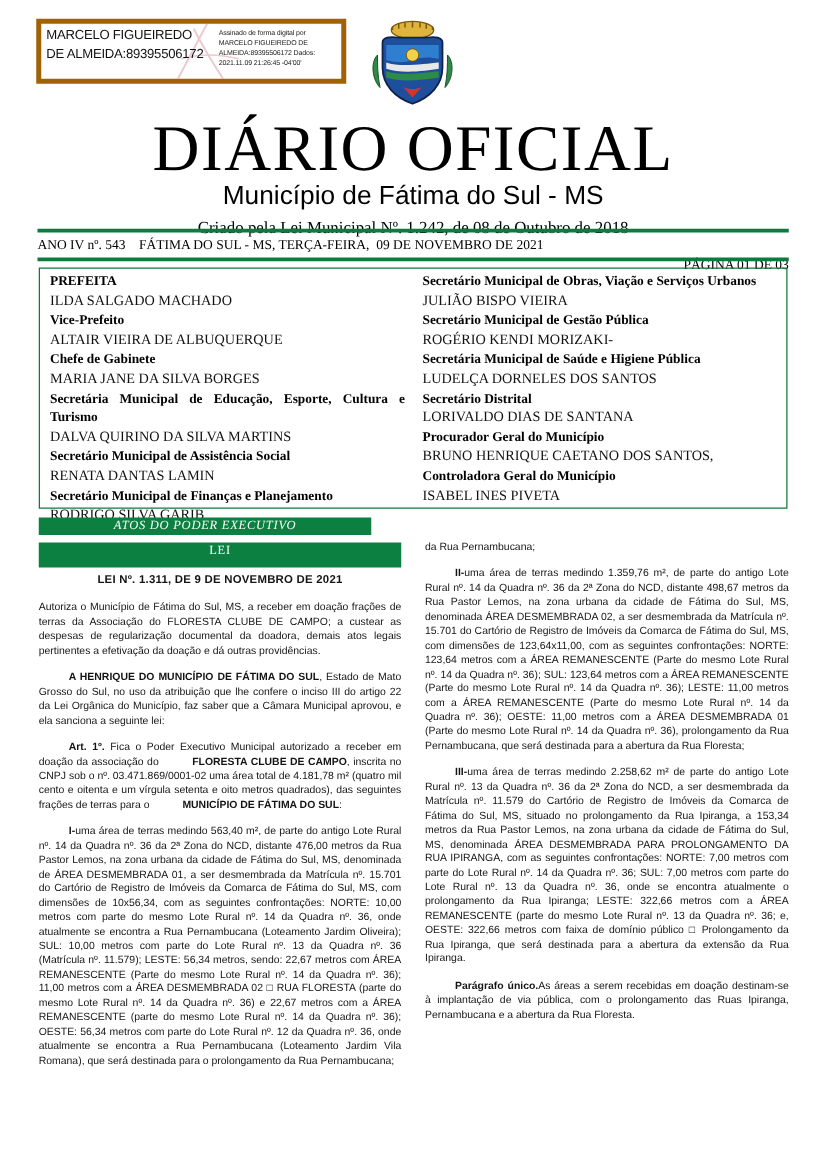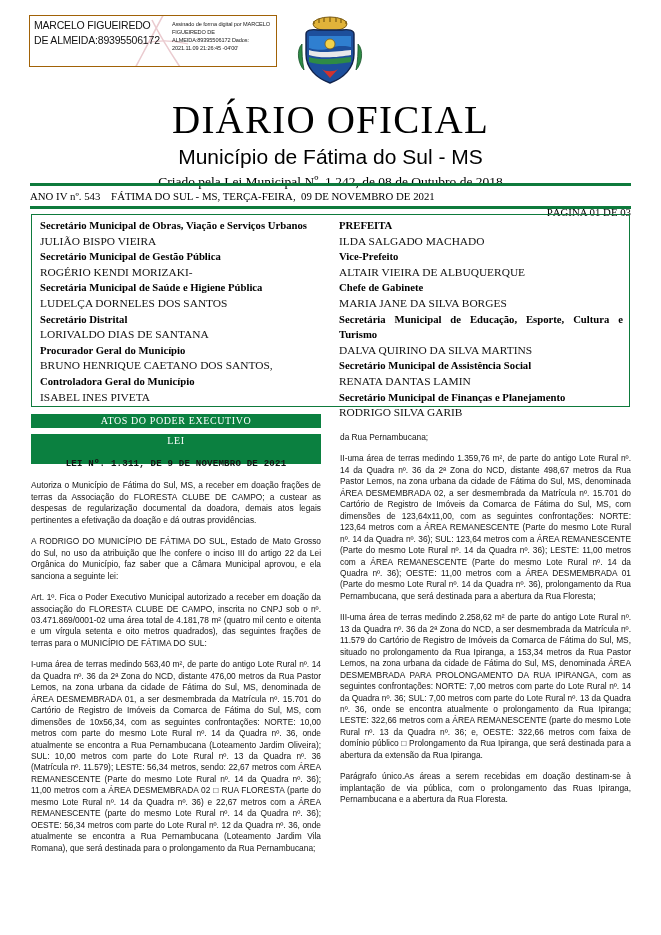--- a/index.html
+++ b/index.html
@@ -23,21 +23,21 @@
     padding: 0;
   }
 
   
   .sig-box {
     position: absolute;
     left: 29px;
     top: 15px;
     width: 248px;
     height: 52px;
-    border: 1px solid #a16207;
+    border: 4px solid #a16207;
     box-sizing: border-box;
     display: flex;
     align-items: stretch;
     background: #fff;
     overflow: hidden;
   }
   .sig-name {
     width: 138px;
     padding: 2px 2px 2px 4px;
     box-sizing: border-box;
@@ -83,21 +83,21 @@
   
   .masthead {
     position: absolute;
     left: 0;
     top: 92px;
     width: 661px;
     text-align: center;
   }
   .title-main {
     font-family: "Liberation Serif", serif;
-    font-size: 39px;
+    font-size: 52px;
     line-height: 55px;
     letter-spacing: 1.2px;
     font-weight: normal;
     color: #000;
   }
   .title-sub {
     font-family: Liberation Sans, sans-serif;
     font-size: 21px;
     line-height: 26px;
     color: #000;
@@ -174,30 +174,31 @@
     position: absolute;
     background: #0b8040;
     color: #ffffff;
     font-family: "Liberation Serif", serif;
     text-align: center;
     letter-spacing: .6px;
   }
   #banner-atos {
     left: 31px;
     top: 414px;
-    width: 290px;
+    width: 266px;
     height: 14px;
     line-height: 14px;
     font-size: 10px;
+    font-style: italic;
   }
   #banner-lei {
     left: 31px;
     top: 434px;
     width: 290px;
-    height: 30px;
+    height: 20px;
     line-height: 14px;
     font-size: 10px;
   }
 
   
   .col {
     position: absolute;
     font-family: "Liberation Sans", sans-serif;
     font-size: 8.35px;
     line-height: 11.45px;
@@ -208,33 +209,33 @@
     left: 31px;
     top: 458px;
     width: 290px;
   }
   #col-right {
     left: 340px;
     top: 432px;
     width: 291px;
   }
   .lei-title {
-    font-family: Liberation Mono, monospace;
+    font-family: Liberation Sans, sans-serif;
     font-weight: bold;
     font-size: 9.1px;
     text-align: center;
     letter-spacing: .2px;
     margin-bottom: 11px;
   }
   .para {
     margin: 0 0 10px 0;
     text-align: justify;
     hyphens: none;
   }
-  b { font-weight: normal; }
+  b { font-weight: bold; margin-left: 24px; }
 </style>
 </head>
 <body>
 
 <div class="page">
 
   <div class="sig-box">
     <svg class="sig-swoosh" viewBox="0 0 70 62">
       <path d="M40 0 C30 18, 20 38, 8 60" stroke="#d9a0a8" stroke-width="1.6" fill="none"></path>
       <path d="M26 10 C34 26, 44 42, 56 60" stroke="#d9a0a8" stroke-width="1.6" fill="none"></path>
@@ -268,57 +269,57 @@
 
   <div class="rule-green" id="rule-top"></div>
   <div class="issue-line">
     <span class="issue-left">ANO IV nº. 543    FÁTIMA DO SUL - MS, TERÇA-FEIRA,  09 DE NOVEMBRO DE 2021</span>
     <span class="issue-spacer"></span>
     <span class="issue-right">PÁGINA 01 DE 03</span>
   </div>
   <div class="rule-green" id="rule-bottom"></div>
 
   <div class="officials">
+    <div class="off-col left">
+      <div class="off-role">PREFEITA</div>
+      <div class="off-name">ILDA SALGADO MACHADO</div>
+      <div class="off-role">Vice-Prefeito</div>
+      <div class="off-name">ALTAIR VIEIRA DE ALBUQUERQUE</div>
+      <div class="off-role">Chefe de Gabinete</div>
+      <div class="off-name">MARIA JANE DA SILVA BORGES</div>
+      <div class="off-role">Secretária Municipal de Educação, Esporte, Cultura e Turismo</div>
+      <div class="off-name">DALVA QUIRINO DA SILVA MARTINS</div>
+      <div class="off-role">Secretário Municipal de Assistência Social</div>
+      <div class="off-name">RENATA DANTAS LAMIN</div>
+      <div class="off-role">Secretário Municipal de Finanças e Planejamento</div>
+      <div class="off-name">RODRIGO SILVA GARIB</div>
+    </div>
     <div class="off-col right">
       <div class="off-role">Secretário Municipal de Obras, Viação e Serviços Urbanos</div>
       <div class="off-name">JULIÃO BISPO VIEIRA</div>
       <div class="off-role">Secretário Municipal de Gestão Pública</div>
       <div class="off-name">ROGÉRIO KENDI MORIZAKI-</div>
       <div class="off-role">Secretária Municipal de Saúde e Higiene Pública</div>
       <div class="off-name">LUDELÇA DORNELES DOS SANTOS</div>
       <div class="off-role">Secretário Distrital</div>
       <div class="off-name">LORIVALDO DIAS DE SANTANA</div>
       <div class="off-role">Procurador Geral do Município</div>
       <div class="off-name">BRUNO HENRIQUE CAETANO DOS SANTOS,</div>
       <div class="off-role">Controladora Geral do Município</div>
       <div class="off-name">ISABEL INES PIVETA</div>
     </div>
-    <div class="off-col left">
-      <div class="off-role">PREFEITA</div>
-      <div class="off-name">ILDA SALGADO MACHADO</div>
-      <div class="off-role">Vice-Prefeito</div>
-      <div class="off-name">ALTAIR VIEIRA DE ALBUQUERQUE</div>
-      <div class="off-role">Chefe de Gabinete</div>
-      <div class="off-name">MARIA JANE DA SILVA BORGES</div>
-      <div class="off-role">Secretária Municipal de Educação, Esporte, Cultura e Turismo</div>
-      <div class="off-name">DALVA QUIRINO DA SILVA MARTINS</div>
-      <div class="off-role">Secretário Municipal de Assistência Social</div>
-      <div class="off-name">RENATA DANTAS LAMIN</div>
-      <div class="off-role">Secretário Municipal de Finanças e Planejamento</div>
-      <div class="off-name">RODRIGO SILVA GARIB</div>
-    </div>
   </div>
 
   <div class="banner" id="banner-atos">ATOS DO PODER EXECUTIVO</div>
   <div class="banner" id="banner-lei">LEI</div>
 
   <div class="col" id="col-left">
     <div class="lei-title">LEI Nº. 1.311, DE 9 DE NOVEMBRO DE 2021</div>
     <p class="para">Autoriza o Município de Fátima do Sul, MS, a receber em doação frações de terras da Associação do FLORESTA CLUBE DE CAMPO; a custear as despesas de regularização documental da doadora, demais atos legais pertinentes a efetivação da doação e dá outras providências.</p>
-    <p class="para"><b>A RODRIGO DO MUNICÍPIO DE FÁTIMA DO SUL</b><span>, Estado de Mato Grosso do Sul, no uso da atribuição que lhe confere o inciso III do artigo 22 da Lei Orgânica do Município, faz saber que a Câmara Municipal aprovou, e ela sanciona a seguinte lei:</span></p>
+    <p class="para"><b>A HENRIQUE DO MUNICÍPIO DE FÁTIMA DO SUL</b><span>, Estado de Mato Grosso do Sul, no uso da atribuição que lhe confere o inciso III do artigo 22 da Lei Orgânica do Município, faz saber que a Câmara Municipal aprovou, e ela sanciona a seguinte lei:</span></p>
     <p class="para"><b>Art. 1º.</b><span> Fica o Poder Executivo Municipal autorizado a receber em doação da associação do </span><b>FLORESTA CLUBE DE CAMPO</b><span>, inscrita no CNPJ sob o nº. 03.471.869/0001-02 uma área total de 4.181,78 m² (quatro mil cento e oitenta e um vírgula setenta e oito metros quadrados), das seguintes frações de terras para o </span><b>MUNICÍPIO DE FÁTIMA DO SUL</b><span>:</span></p>
     <p class="para"><b>I-</b><span>uma área de terras medindo 563,40 m², de parte do antigo Lote Rural nº. 14 da Quadra nº. 36 da 2ª Zona do NCD, distante 476,00 metros da Rua Pastor Lemos, na zona urbana da cidade de Fátima do Sul, MS, denominada de ÁREA DESMEMBRADA 01, a ser desmembrada da Matrícula nº. 15.701 do Cartório de Registro de Imóveis da Comarca de Fátima do Sul, MS, com dimensões de 10x56,34, com as seguintes confrontações: NORTE: 10,00 metros com parte do mesmo Lote Rural nº. 14 da Quadra nº. 36, onde atualmente se encontra a Rua Pernambucana (Loteamento Jardim Oliveira); SUL: 10,00 metros com parte do Lote Rural nº. 13 da Quadra nº. 36 (Matrícula nº. 11.579); LESTE: 56,34 metros, sendo: 22,67 metros com ÁREA REMANESCENTE (Parte do mesmo Lote Rural nº. 14 da Quadra nº. 36); 11,00 metros com a ÁREA DESMEMBRADA 02 □ RUA FLORESTA (parte do mesmo Lote Rural nº. 14 da Quadra nº. 36) e 22,67 metros com a ÁREA REMANESCENTE (parte do mesmo Lote Rural nº. 14 da Quadra nº. 36); OESTE: 56,34 metros com parte do Lote Rural nº. 12 da Quadra nº. 36, onde atualmente se encontra a Rua Pernambucana (Loteamento Jardim Vila Romana), que será destinada para o prolongamento da Rua Pernambucana;</span></p>
   </div>
 
   <div class="col" id="col-right">
     <p class="para">da Rua Pernambucana;</p>
     <p class="para"><b>II-</b><span>uma área de terras medindo 1.359,76 m², de parte do antigo Lote Rural nº. 14 da Quadra nº. 36 da 2ª Zona do NCD, distante 498,67 metros da Rua Pastor Lemos, na zona urbana da cidade de Fátima do Sul, MS, denominada ÁREA DESMEMBRADA 02, a ser desmembrada da Matrícula nº. 15.701 do Cartório de Registro de Imóveis da Comarca de Fátima do Sul, MS, com dimensões de 123,64x11,00, com as seguintes confrontações: NORTE: 123,64 metros com a ÁREA REMANESCENTE (Parte do mesmo Lote Rural nº. 14 da Quadra nº. 36); SUL: 123,64 metros com a ÁREA REMANESCENTE (Parte do mesmo Lote Rural nº. 14 da Quadra nº. 36); LESTE: 11,00 metros com a ÁREA REMANESCENTE (Parte do mesmo Lote Rural nº. 14 da Quadra nº. 36); OESTE: 11,00 metros com a ÁREA DESMEMBRADA 01 (Parte do mesmo Lote Rural nº. 14 da Quadra nº. 36), prolongamento da Rua Pernambucana, que será destinada para a abertura da Rua Floresta;</span></p>
     <p class="para"><b>III-</b><span>uma área de terras medindo 2.258,62 m² de parte do antigo Lote Rural nº. 13 da Quadra nº. 36 da 2ª Zona do NCD, a ser desmembrada da Matrícula nº. 11.579 do Cartório de Registro de Imóveis da Comarca de Fátima do Sul, MS, situado no prolongamento da Rua Ipiranga, a 153,34 metros da Rua Pastor Lemos, na zona urbana da cidade de Fátima do Sul, MS, denominada ÁREA DESMEMBRADA PARA PROLONGAMENTO DA RUA IPIRANGA, com as seguintes confrontações: NORTE: 7,00 metros com parte do Lote Rural nº. 14 da Quadra nº. 36; SUL: 7,00 metros com parte do Lote Rural nº. 13 da Quadra nº. 36, onde se encontra atualmente o prolongamento da Rua Ipiranga; LESTE: 322,66 metros com a ÁREA REMANESCENTE (parte do mesmo Lote Rural nº. 13 da Quadra nº. 36; e, OESTE: 322,66 metros com faixa de domínio público □ Prolongamento da Rua Ipiranga, que será destinada para a abertura da extensão da Rua Ipiranga.</span></p>
     <p class="para"><b>Parágrafo único.</b><span>As áreas a serem recebidas em doação destinam-se à implantação de via pública, com o prolongamento das Ruas Ipiranga, Pernambucana e a abertura da Rua Floresta.</span></p>
   </div>

